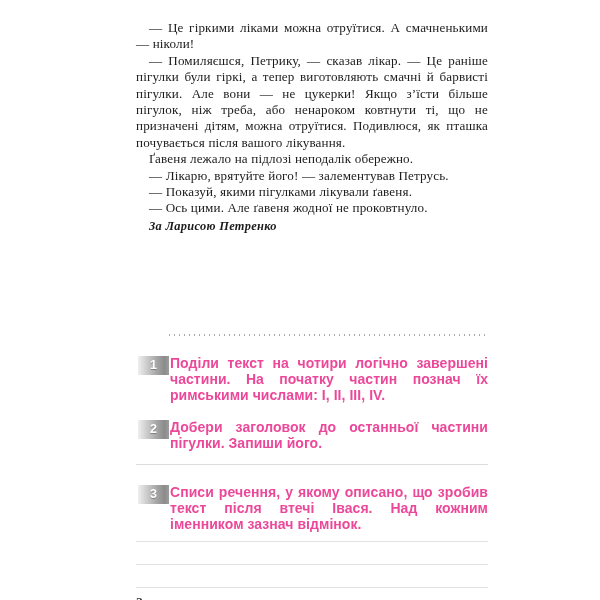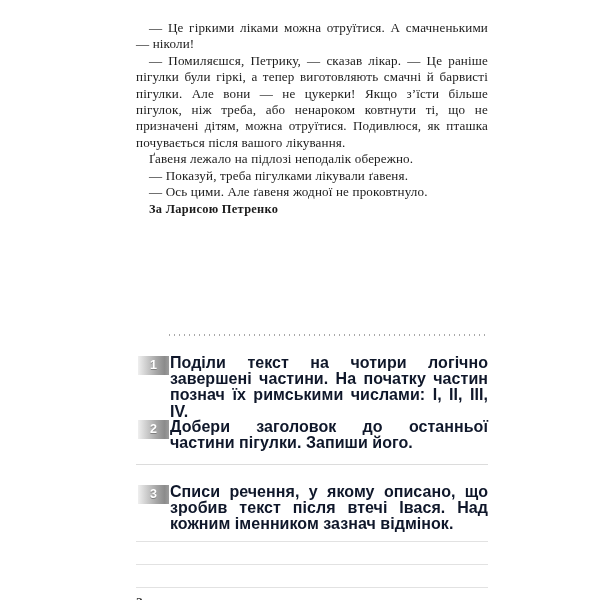--- a/index.html
+++ b/index.html
@@ -39,20 +39,21 @@
     letter-spacing: 0.15px;
   }
   .story p {
     margin: 0;
     text-indent: 13px;
     text-align: justify;
   }
   .attrib {
     margin: 0;
     text-align: right;
+    font-style: italic;
     font-weight: bold;
     font-size: 12.4px;
     letter-spacing: 0.3px;
     padding-top: 1px;
   }
 
   
   .dotted-rule {
     position: absolute;
     left: 167px;
@@ -87,24 +88,24 @@
     text-align: center;
     box-sizing: border-box;
     text-shadow: 0 1px 0 rgba(90,90,90,0.55);
   }
   .ex-text {
     position: absolute;
     left: 34px;
     top: 0;
     width: 318px;
     font-family: "Liberation Sans", sans-serif;
-    font-size: 16px;
+    font-size: 14px;
     line-height: 16.2px;
     font-weight: bold;
-    color: #0f172a;
+    color: #ec4899;
     text-align: justify;
     text-justify: inter-word;
     letter-spacing: 0.05px;
   }
   .ex-text p { margin: 0; }
 
   
   .rule {
     position: absolute;
     left: 136px;
@@ -133,21 +134,22 @@
 </style>
 </head>
 <body>
 
 <div class="page">
 
   <div class="story">
     <p>— Це гіркими ліками можна отруїтися. А смачненькими — ніколи!</p>
     <p>— Помиляєшся, Петрику, — сказав лікар. — Це раніше пігулки були гіркі, а тепер виготовляють смачні й барвисті пігулки. Але вони — не цукерки! Якщо з’їсти більше пігулок, ніж треба, або ненароком ковтнути ті, що не призначені дітям, можна отруїтися. Подивлюся, як пташка почувається після вашого лікування.</p>
     <p>Ґавеня лежало на підлозі неподалік обережно.</p>
-    <p>— Показуй, треба пігулками лікували ґавеня.</p>
+    <p>— Лікарю, врятуйте його! — залементував Петрусь.</p>
+    <p>— Показуй, якими пігулками лікували ґавеня.</p>
     <p>— Ось цими. Але ґавеня жодної не проковтнуло.</p>
     <p class="attrib">За Ларисою Петренко</p>
   </div>
 
   <div class="dotted-rule"></div>
 
   <div class="exercise" style="top:337px;">
     <div class="badge">1</div>
     <div class="ex-text">
       <p>Поділи текст на чотири логічно завершені частини. На початку частин познач їх римськими числами: I, II, III, IV.</p>

